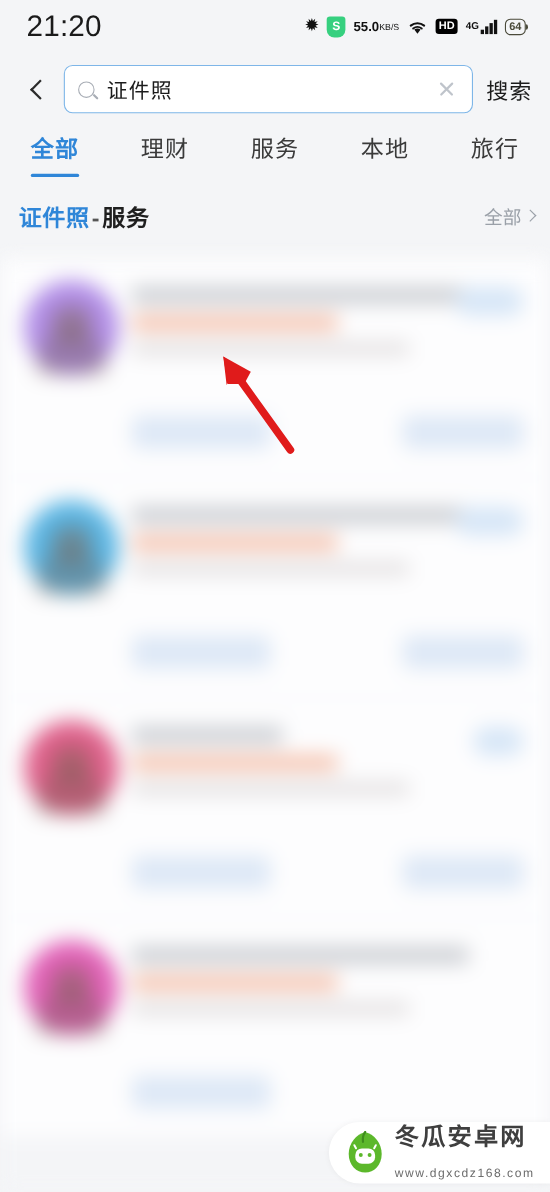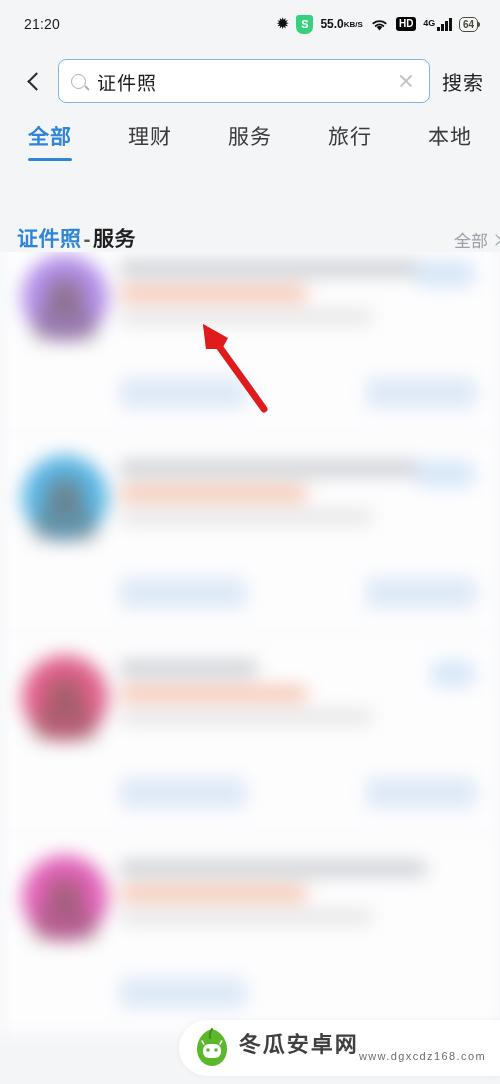--- a/index.html
+++ b/index.html
@@ -32,21 +32,21 @@
     width: 500px;
     height: 48px;
     display: flex;
     align-items: center;
     justify-content: space-between;
     padding: 0 22px 0 24px;
     background: #f4f5f7;
     z-index: 10;
   }
   .status-time {
-    font-size: 14px;
+    font-size: 27px;
     color: #1a1a1a;
     letter-spacing: 0.2px;
     font-weight: 400;
   }
   .status-icons {
     display: flex;
     align-items: center;
     gap: 7px;
   }
   .si { display: flex; align-items: center; }
@@ -56,21 +56,21 @@
     background: #36d07f;
     border-radius: 3px 3px 7px 7px;
     display: flex; align-items: center; justify-content: center;
     color: #fff; font-size: 11px; font-weight: bold;
   }
   .net-speed {
     display: flex; flex-direction: row;
     align-items: center; line-height: 1;
   }
   .net-speed .v { font-size: 12px; font-weight: 700; color: #111; }
-  .net-speed .u { font-size: 8px; font-weight: 700; color: #111; margin-top: 1px; text-align: center; }
+  .net-speed .u { font-size: 8px; font-weight: 400; color: #111; margin-top: 1px; text-align: center; }
   .icon-hd {
     background: #000000; color: #fff;
     font-size: 10px; font-weight: 700;
     padding: 2px 3px; border-radius: 3px;
     line-height: 1;
   }
   .icon-4g {
     display: flex; align-items: flex-start; gap: 1px;
   }
   .icon-4g .lbl { font-size: 9px; font-weight: 700; color: #111; margin-right: 1px; }
@@ -223,27 +223,27 @@
     margin-top: 8px;
   }
   .tab.active .ul {
     width: 44px;
     background: #2f86d8;
   }
 
   
   .section-head {
     position: absolute;
-    top: 202px; left: 0;
+    top: 171px; left: 0;
     width: 500px;
     height: 50px;
     display: flex;
-    align-items: flex-end;
+    align-items: center;
     justify-content: space-between;
-    padding: 0 0 0 17px;
+    padding: 0 14px 0 17px;
     background: #f4f5f7;
     z-index: 7;
   }
   .sec-title {
     font-size: 21px;
     font-weight: 700;
     letter-spacing: 0.5px;
     color: #1f1f1f;
   }
   .sec-title .kw { color: #2f86d8; }
@@ -370,21 +370,21 @@
     padding: 0 14px 0 16px;
     gap: 10px;
     z-index: 25;
     box-shadow: 0 0 6px rgba(0,0,0,0.05);
   }
   .wm-logo {
     width: 34px; height: 40px;
     position: relative;
     flex: 0 0 auto;
   }
-  .wm-text { display: flex; line-height: 1; }
+  .wm-text { display: flex; flex-direction: column; line-height: 1; }
   .wm-name {
     font-size: 22px;
     font-weight: 700;
     color: #3f3f3f;
     letter-spacing: 2px;
   }
   .wm-url {
     font-size: 11px;
     color: #6c6c6c;
     letter-spacing: 1.4px;
@@ -446,25 +446,25 @@
     </div>
     <div class="tab">
       <span class="lbl">理财</span>
       <span class="ul"></span>
     </div>
     <div class="tab">
       <span class="lbl">服务</span>
       <span class="ul"></span>
     </div>
     <div class="tab">
+      <span class="lbl">本地</span>
+      <span class="ul"></span>
+    </div>
+    <div class="tab">
       <span class="lbl">旅行</span>
-      <span class="ul"></span>
-    </div>
-    <div class="tab">
-      <span class="lbl">本地</span>
       <span class="ul"></span>
     </div>
   </div>
 
   <div class="section-head">
     <div class="sec-title">
       <span class="kw">证件照</span><span class="sep">-</span><span class="cat">服务</span>
     </div>
     <div class="sec-more">
       <span>全部</span>

